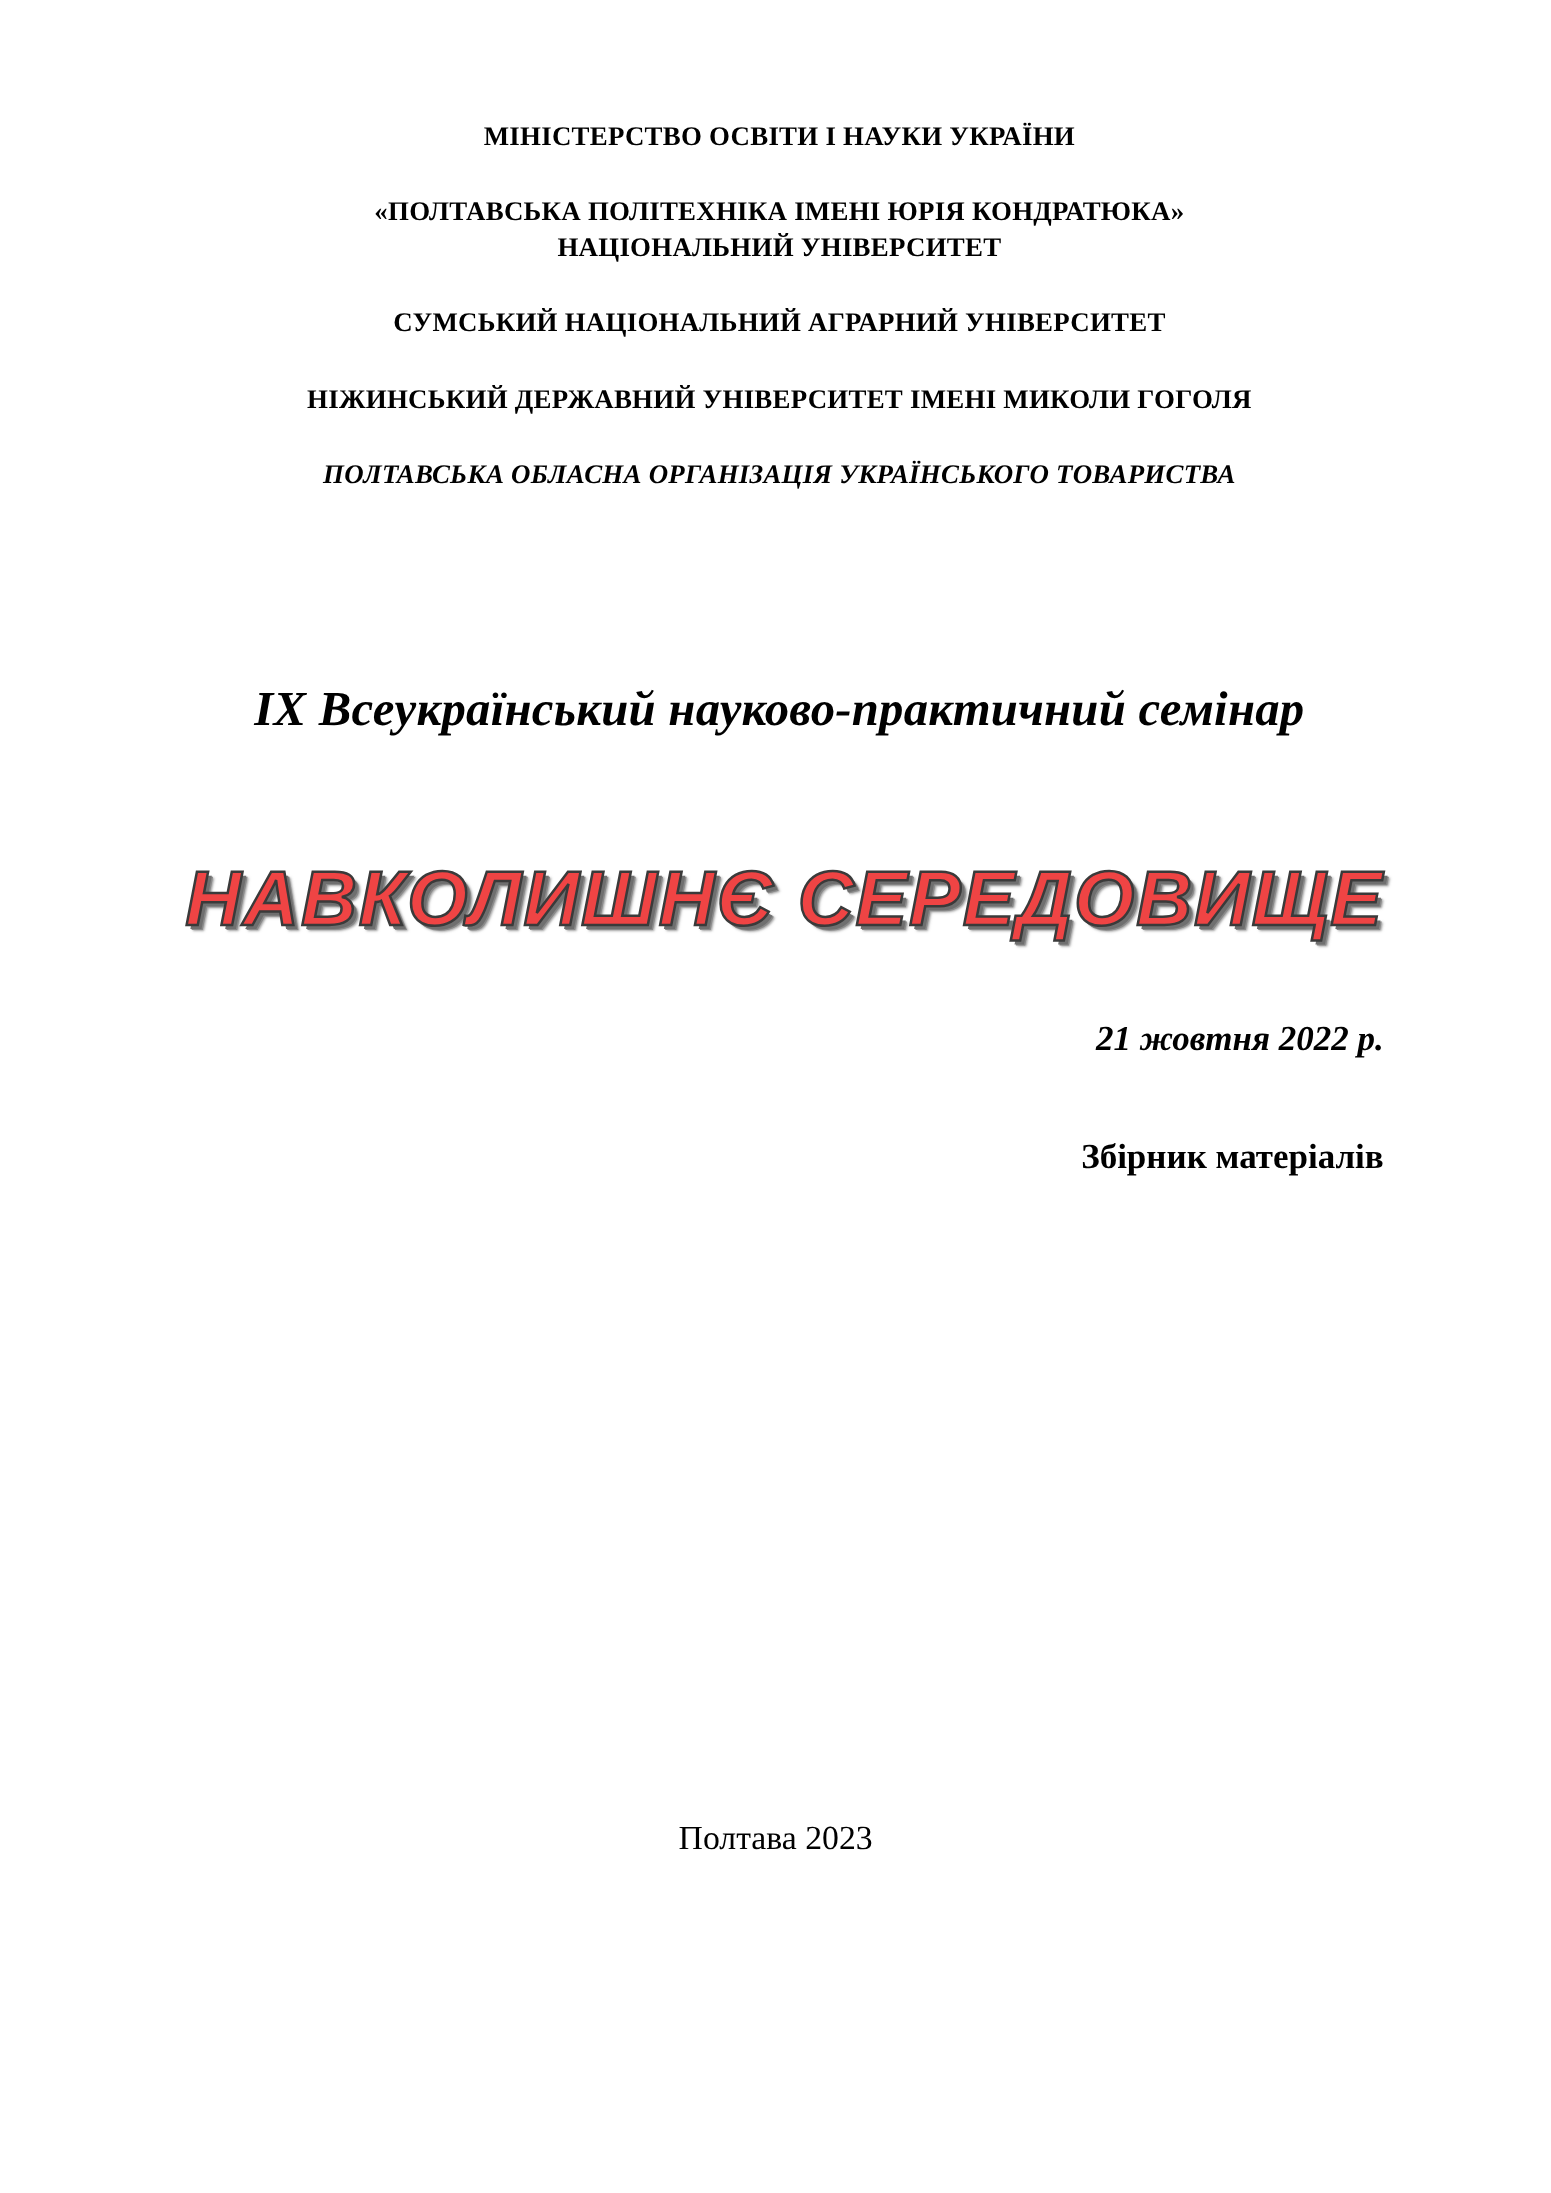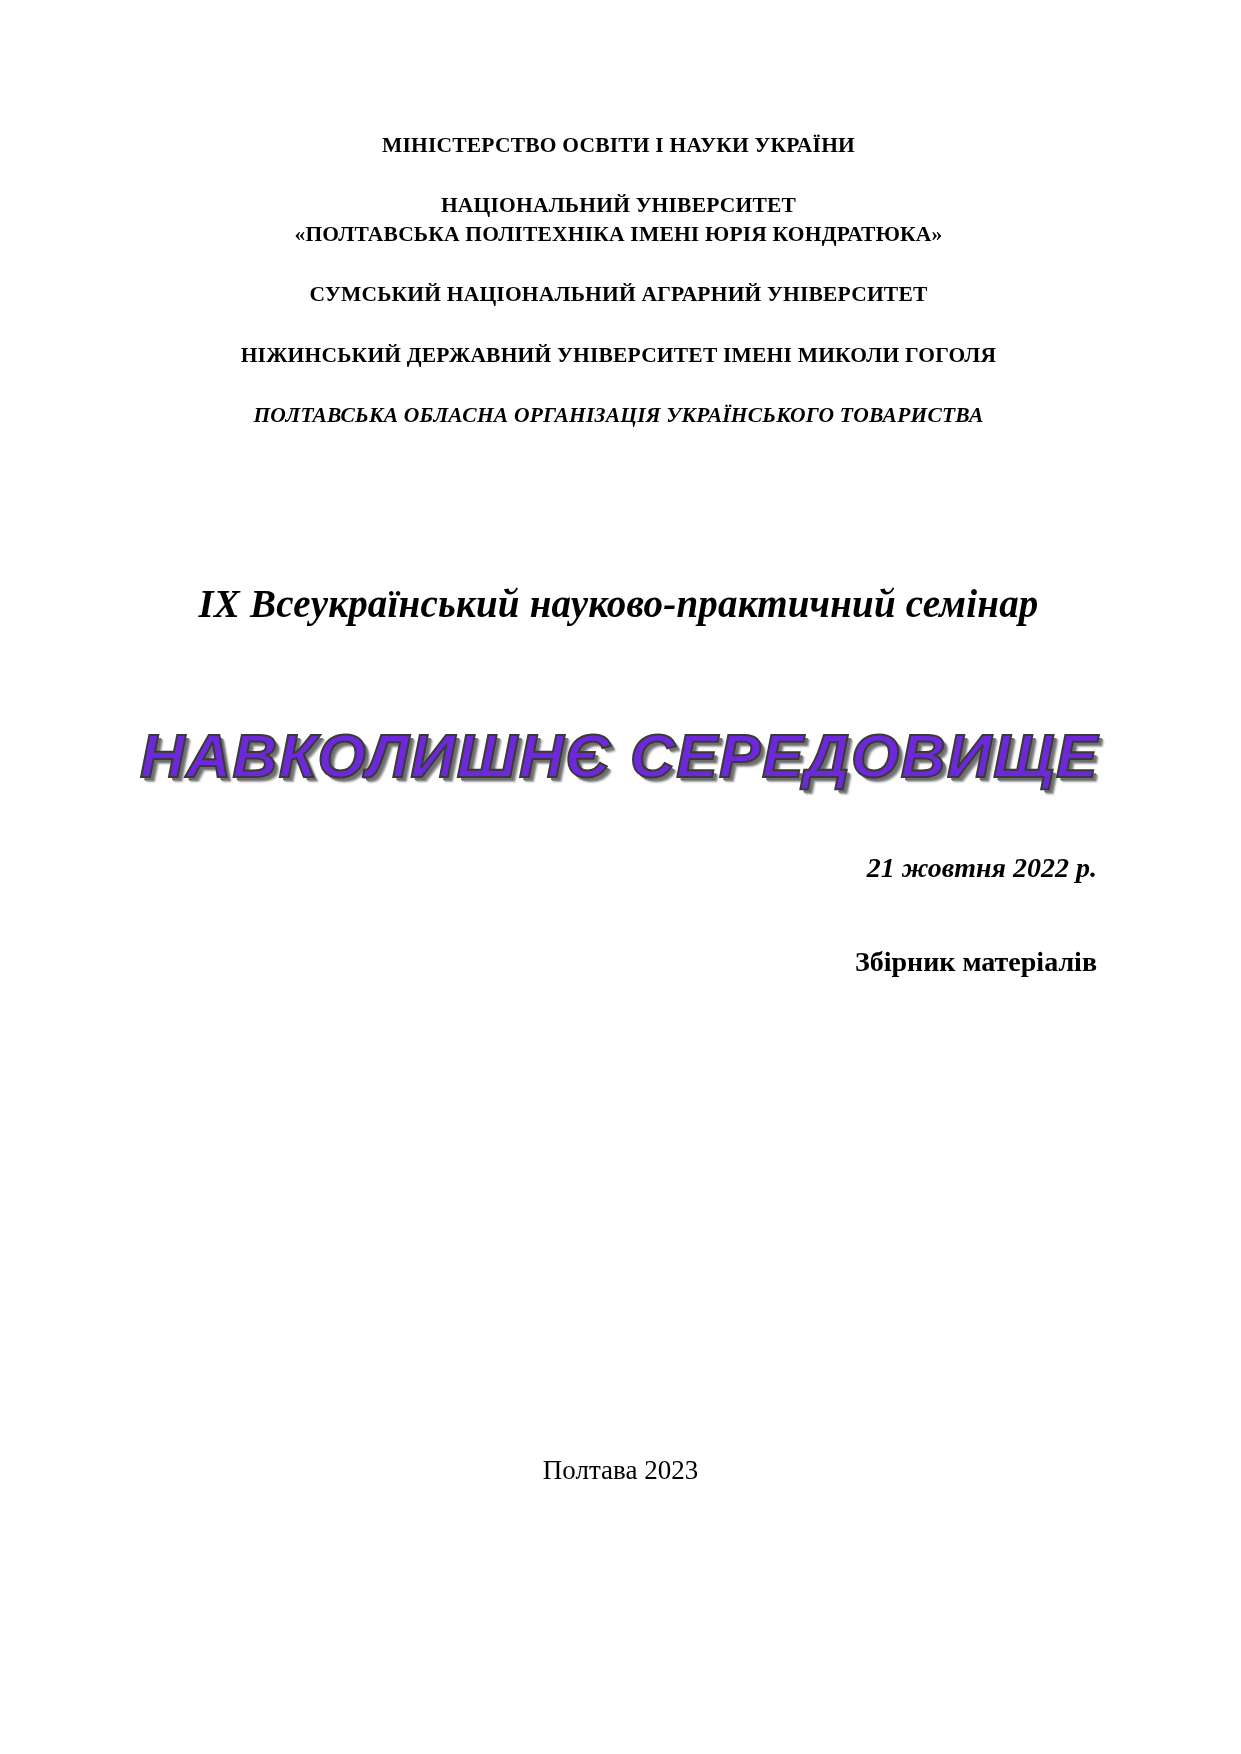--- a/index.html
+++ b/index.html
@@ -13,23 +13,22 @@
     position: relative;
     background: #ffffff;
     font-family: "Liberation Serif", serif;
     color: #000000;
     overflow: hidden;
     box-sizing: border-box;
   }
   .content {
     position: absolute;
     left: 140px;
-    right: 144px;
+    right: 134px;
     top: 95px;
-    margin-top: 36px;
   }
   .org-block {
     text-align: center;
   }
   .org-line {
     font-family: "Liberation Serif", serif;
     font-weight: bold;
     font-size: 21.5px;
     letter-spacing: 0.2px;
     line-height: 1.32;
@@ -48,28 +47,28 @@
     font-family: "Liberation Serif", serif;
     font-style: italic;
     font-weight: bold;
     font-size: 39px;
     margin-top: 152px;
     letter-spacing: 0.2px;
   }
 
   .big-title {
     margin-top: 92px;
-    text-align: left;
+    text-align: right;
     font-family: "Liberation Sans", sans-serif;
     font-weight: bold;
     font-style: italic;
     font-size: 62px;
     line-height: 1.22;
     letter-spacing: 1.5px;
-    color: #6d28d9;
+    color: #ef4444;
     -webkit-text-stroke: 2px #3a3a3a;
     text-shadow:
        3px 3px 0 #6f6f6f,
        4px 4px 0 #8a8a8a,
        5px 5px 2px rgba(80,80,80,0.55);
     white-space: nowrap;
   }
   .big-title .tline {
     display: block;
   }
@@ -109,22 +108,22 @@
 
   <div class="content">
 
     <div class="org-block">
 
       <div class="org-item">
         <p class="org-line">МІНІСТЕРСТВО ОСВІТИ І НАУКИ УКРАЇНИ</p>
       </div>
 
       <div class="org-item">
+        <p class="org-line">«ПОЛТАВСЬКА ПОЛІТЕХНІКА ІМЕНІ ЮРІЯ КОНДРАТЮКА»</p>
         <p class="org-line">НАЦІОНАЛЬНИЙ УНІВЕРСИТЕТ</p>
-        <p class="org-line">«ПОЛТАВСЬКА ПОЛІТЕХНІКА ІМЕНІ ЮРІЯ КОНДРАТЮКА»</p>
       </div>
 
       <div class="org-item">
         <p class="org-line">СУМСЬКИЙ НАЦІОНАЛЬНИЙ АГРАРНИЙ УНІВЕРСИТЕТ</p>
       </div>
 
       <div class="org-item">
         <p class="org-line">НІЖИНСЬКИЙ ДЕРЖАВНИЙ УНІВЕРСИТЕТ ІМЕНІ МИКОЛИ ГОГОЛЯ</p>
       </div>
 

